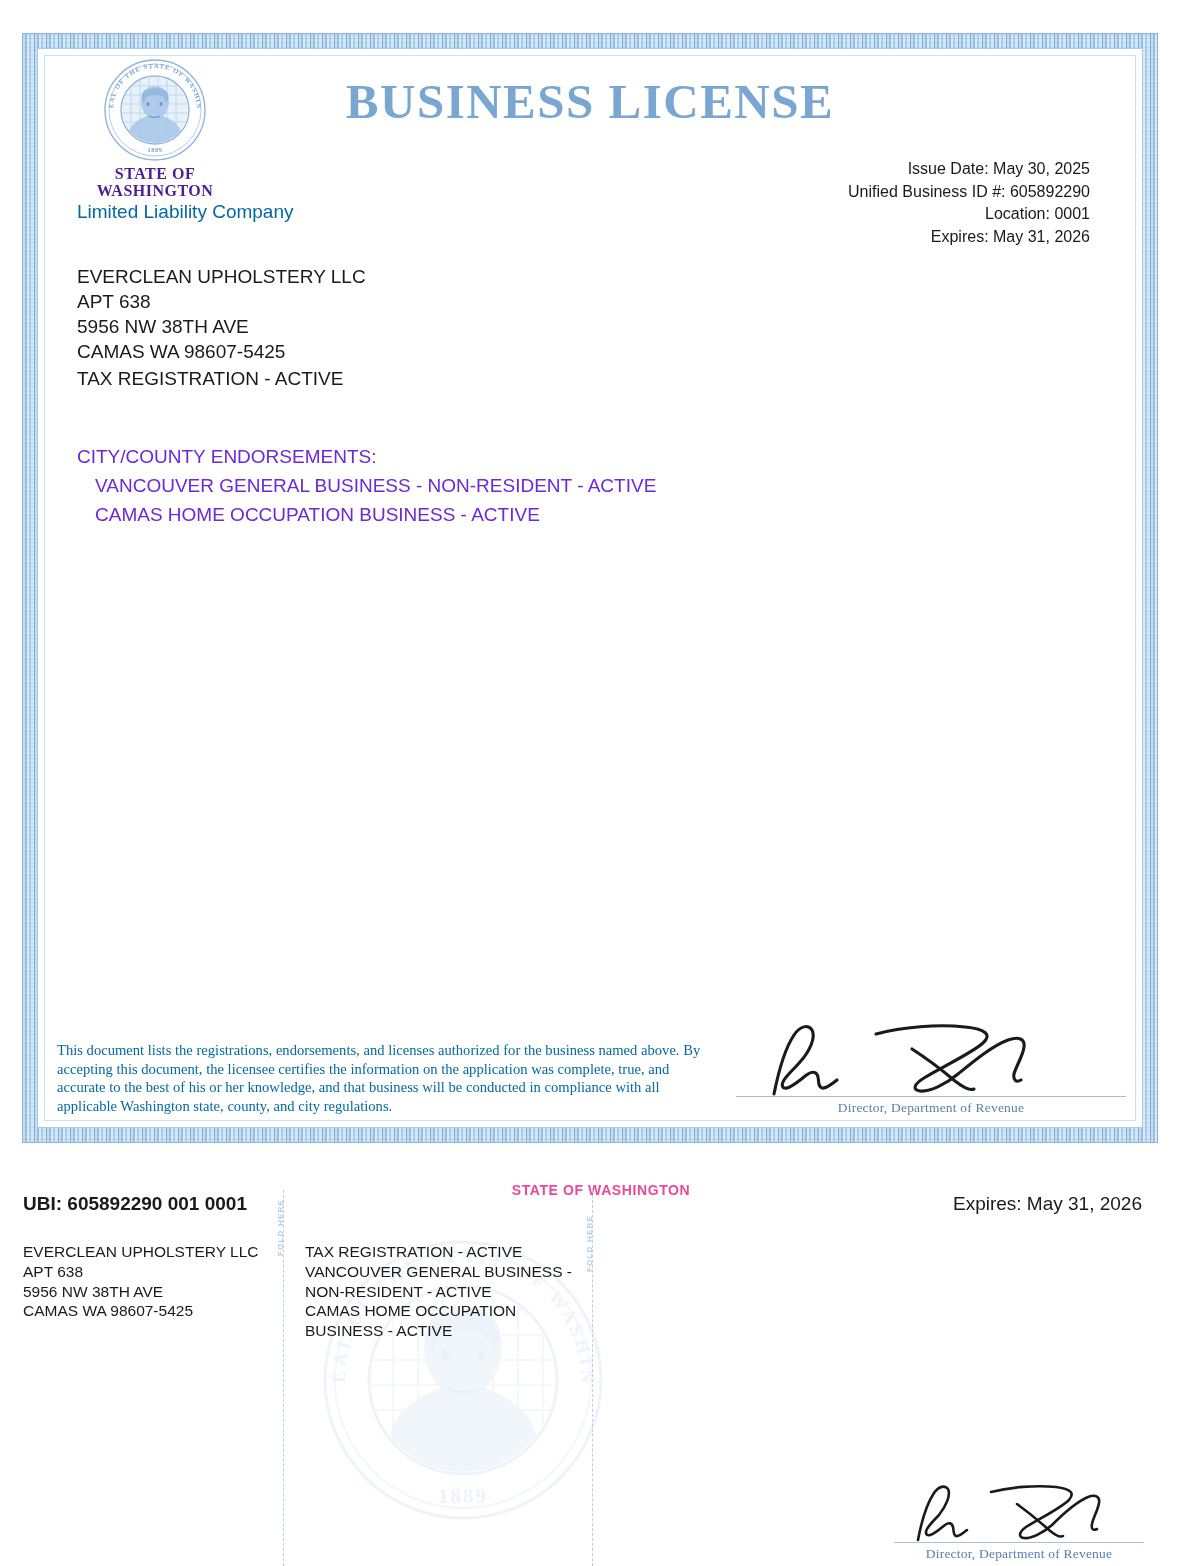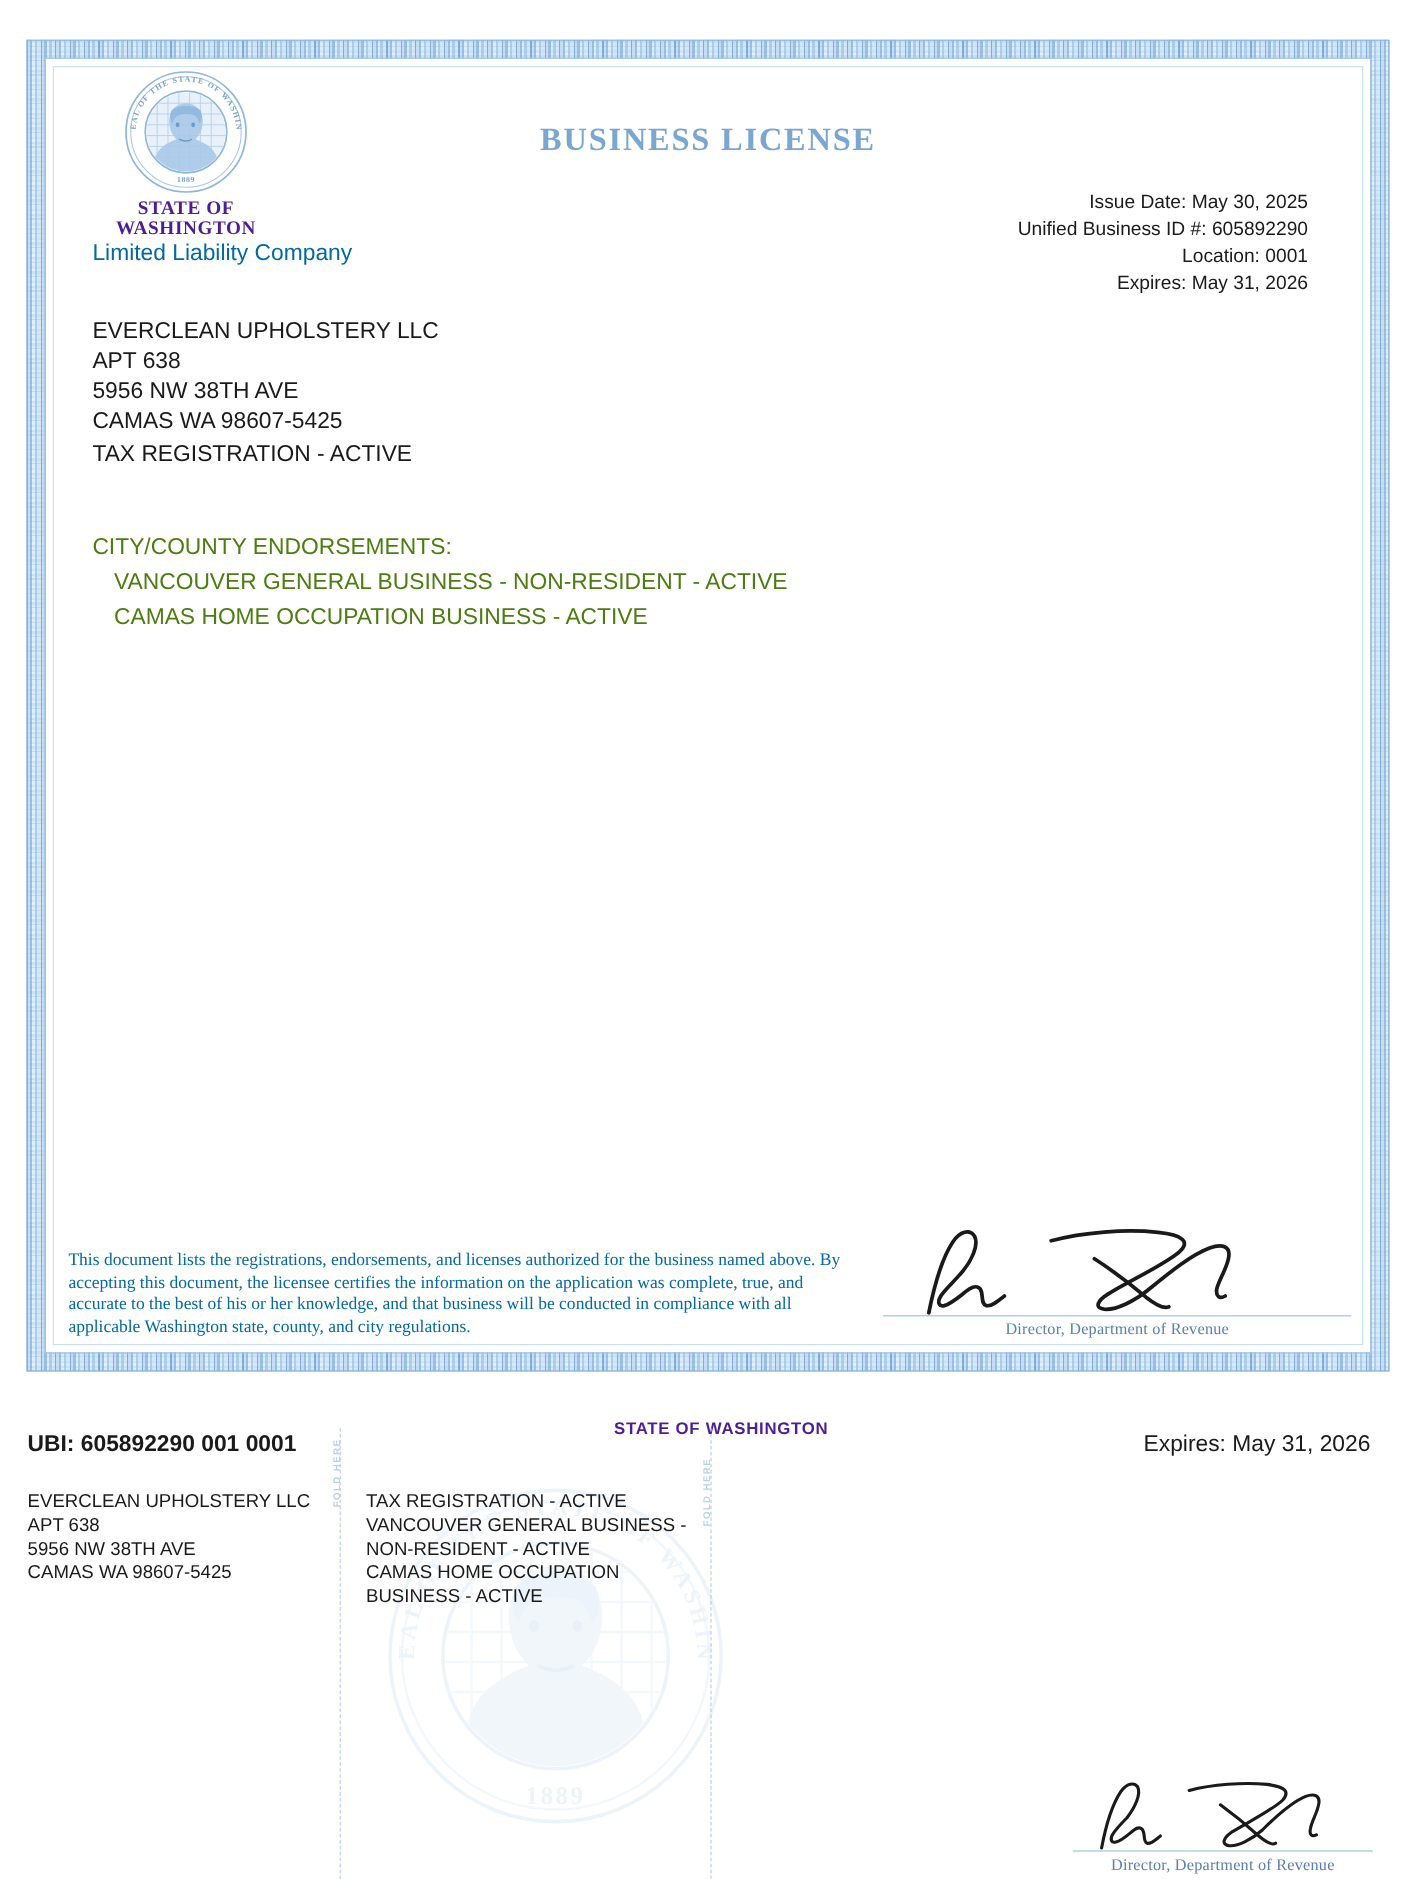--- a/index.html
+++ b/index.html
@@ -102,25 +102,25 @@
     letter-spacing: 0.5px;
     color: #4c1d95;
     line-height: 1.08;
   }
 
   
   .cert-title {
     position: absolute;
     left: 0;
     right: 0;
-    top: 68px;
+    top: 40px;
     text-align: center;
     font-family: "Liberation Serif", serif;
     font-weight: bold;
-    font-size: 27px;
+    font-size: 49px;
     letter-spacing: 1.5px;
     color: #7aa6d2;
   }
 
   
   .info-block {
     position: absolute;
     right: 68px;
     top: 125px;
     text-align: right;
@@ -151,21 +151,21 @@
     left: 55px;
     top: 335px;
     font-size: 19px;
     color: #1a1a1a;
   }
   .endorse-block {
     position: absolute;
     left: 55px;
     top: 410px;
     font-size: 19px;
-    color: #4d7c0f;
+    color: #6d28d9;
     line-height: 1.52;
   }
   .endorse-item { padding-left: 18px; }
 
   
   .disclaimer {
     position: absolute;
     left: 35px;
     top: 1008px;
     width: 660px;
@@ -249,21 +249,21 @@
     position: absolute;
     left: 0;
     top: 22px;
     width: 1182px;
     text-align: center;
     padding-left: 20px;
     box-sizing: border-box;
     font-size: 14px;
     font-weight: bold;
     letter-spacing: 0.6px;
-    color: #4c1d95;
+    color: #ec4899;
   }
   .stub-endorse {
     position: absolute;
     left: 305px;
     top: 82px;
     width: 270px;
     font-size: 15.5px;
     color: #1a1a1a;
     line-height: 1.28;
   }

